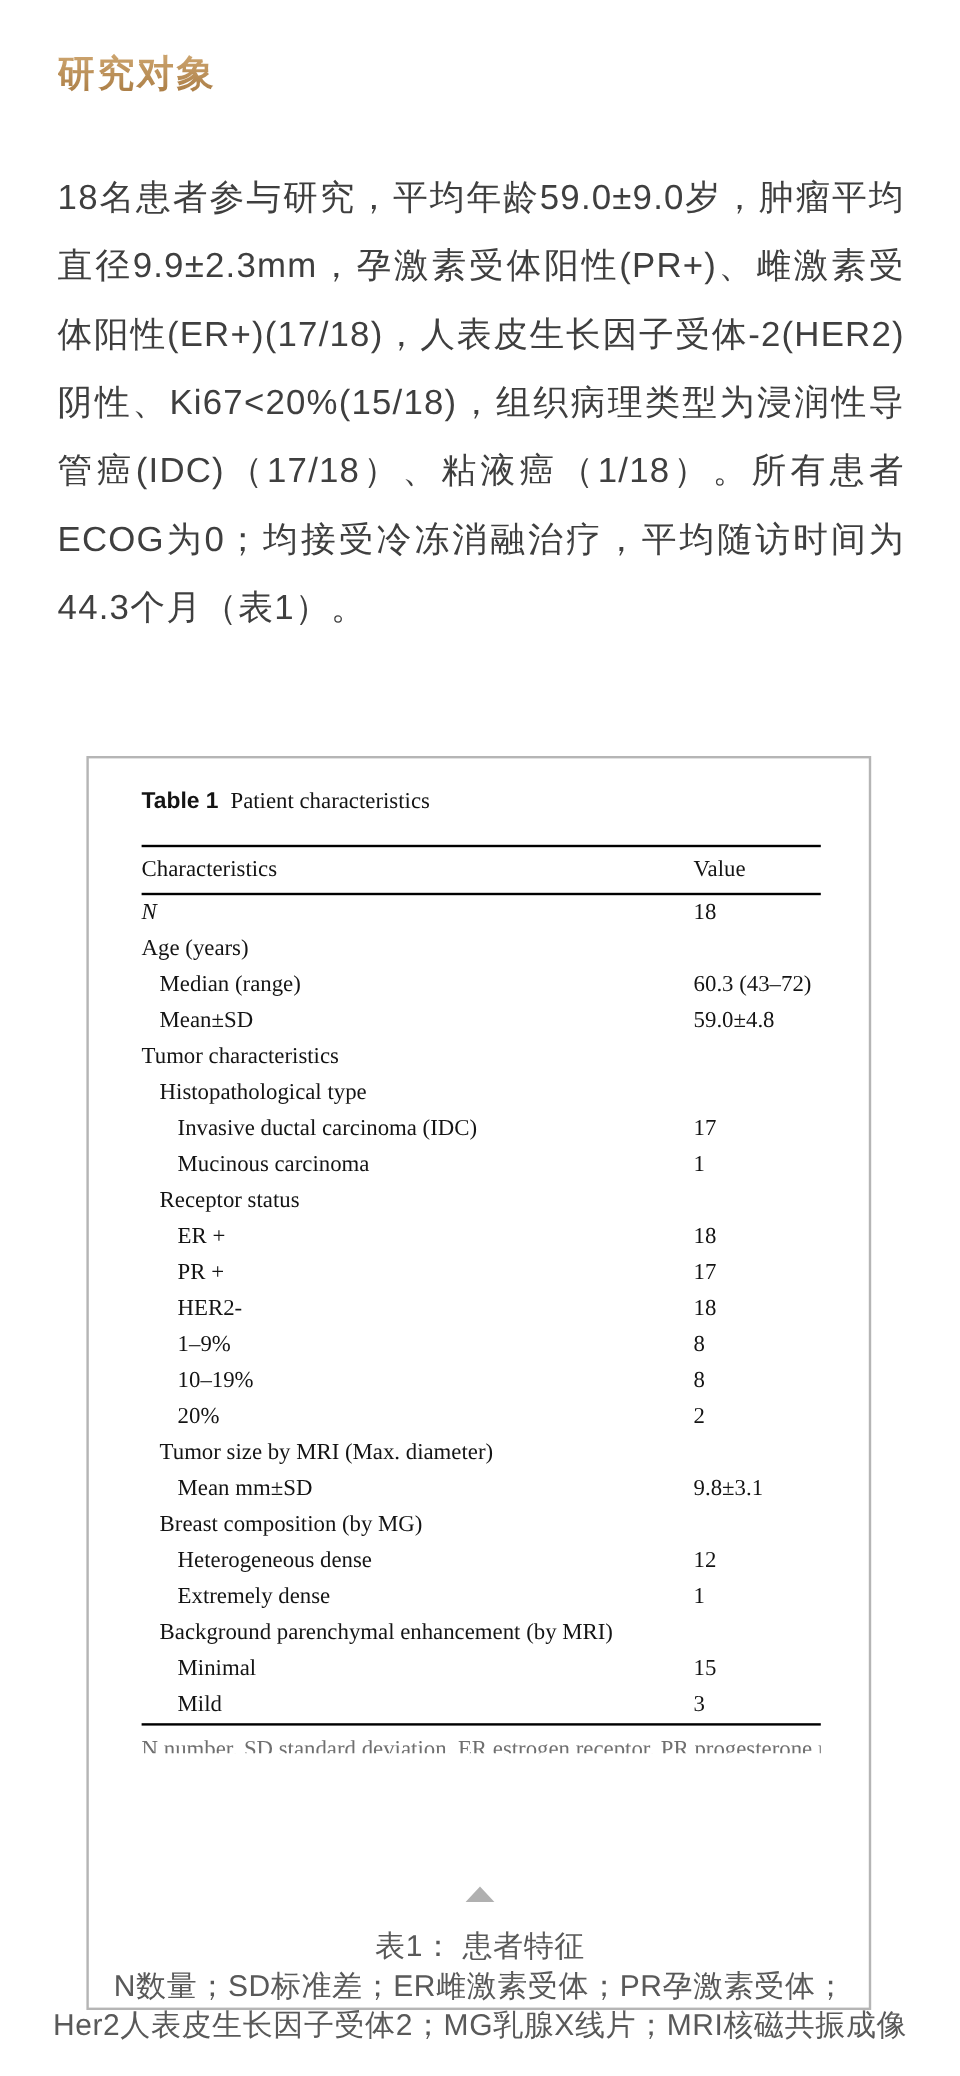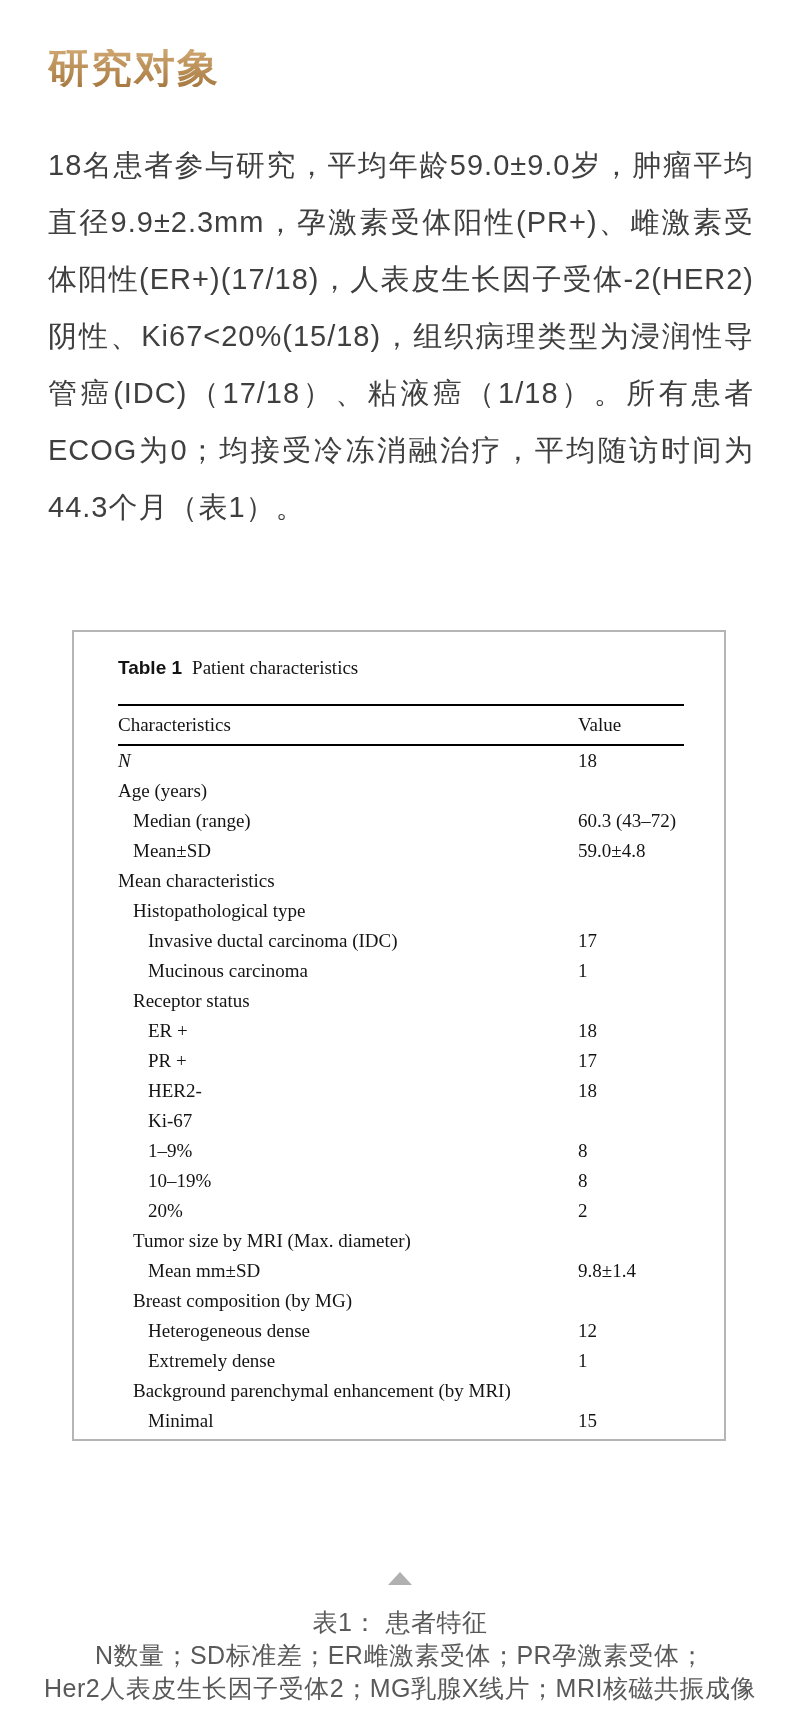--- a/index.html
+++ b/index.html
@@ -11,21 +11,21 @@
     overflow: hidden;
     font-family: "Liberation Sans", "DejaVu Sans", sans-serif;
   }
   
   .heading {
     position: absolute;
     left: 48px;
     top: 22px;
     font-family: "DejaVu Serif", "Liberation Serif", serif;
     font-weight: bold;
-    font-size: 41px;
+    font-size: 31px;
     line-height: 38px;
     letter-spacing: 2px;
     color: #b5884e;
     background: linear-gradient(180deg, #cfa771 0%, #a87a42 100%);
     -webkit-background-clip: text;
     background-clip: text;
     -webkit-text-fill-color: transparent;
   }
   
   .para {
@@ -38,21 +38,21 @@
     letter-spacing: 1px;
     color: #3f3f3f;
     text-align: justify;
   }
   
   .table-card {
     position: absolute;
     left: 72px;
     top: 630px;
     width: 654px;
-    height: 811px;
+    height: 1045px;
     box-sizing: border-box;
     border: 2px solid #b5b5b5;
     background: #ffffff;
     padding: 24px 40px 0 44px;
     overflow: hidden;
     font-family: "Liberation Serif", "DejaVu Serif", serif;
     color: #141414;
   }
   .ttitle { font-size: 19px; line-height: 24px; }
   .ttitle .tbold {
@@ -143,21 +143,21 @@
         </div>
         <div class="trow indent1">
           <span class="tlabel">Median (range)</span>
           <span class="tvalue">60.3 (43–72)</span>
         </div>
         <div class="trow indent1">
           <span class="tlabel">Mean±SD</span>
           <span class="tvalue">59.0±4.8</span>
         </div>
         <div class="trow indent0">
-          <span class="tlabel">Mean characteristics</span>
+          <span class="tlabel">Tumor characteristics</span>
           <span class="tvalue"></span>
         </div>
         <div class="trow indent1">
           <span class="tlabel">Histopathological type</span>
           <span class="tvalue"></span>
         </div>
         <div class="trow indent2">
           <span class="tlabel">Invasive ductal carcinoma (IDC)</span>
           <span class="tvalue">17</span>
         </div>
@@ -175,42 +175,38 @@
         </div>
         <div class="trow indent2">
           <span class="tlabel">PR +</span>
           <span class="tvalue">17</span>
         </div>
         <div class="trow indent2">
           <span class="tlabel">HER2-</span>
           <span class="tvalue">18</span>
         </div>
         <div class="trow indent2">
-          <span class="tlabel">Ki-67</span>
-          <span class="tvalue"></span>
-        </div>
-        <div class="trow indent2">
           <span class="tlabel">1–9%</span>
           <span class="tvalue">8</span>
         </div>
         <div class="trow indent2">
           <span class="tlabel">10–19%</span>
           <span class="tvalue">8</span>
         </div>
         <div class="trow indent2">
           <span class="tlabel">20%</span>
           <span class="tvalue">2</span>
         </div>
         <div class="trow indent1">
           <span class="tlabel">Tumor size by MRI (Max. diameter)</span>
           <span class="tvalue"></span>
         </div>
         <div class="trow indent2">
           <span class="tlabel">Mean mm±SD</span>
-          <span class="tvalue">9.8±1.4</span>
+          <span class="tvalue">9.8±3.1</span>
         </div>
         <div class="trow indent1">
           <span class="tlabel">Breast composition (by MG)</span>
           <span class="tvalue"></span>
         </div>
         <div class="trow indent2">
           <span class="tlabel">Heterogeneous dense</span>
           <span class="tvalue">12</span>
         </div>
         <div class="trow indent2">

